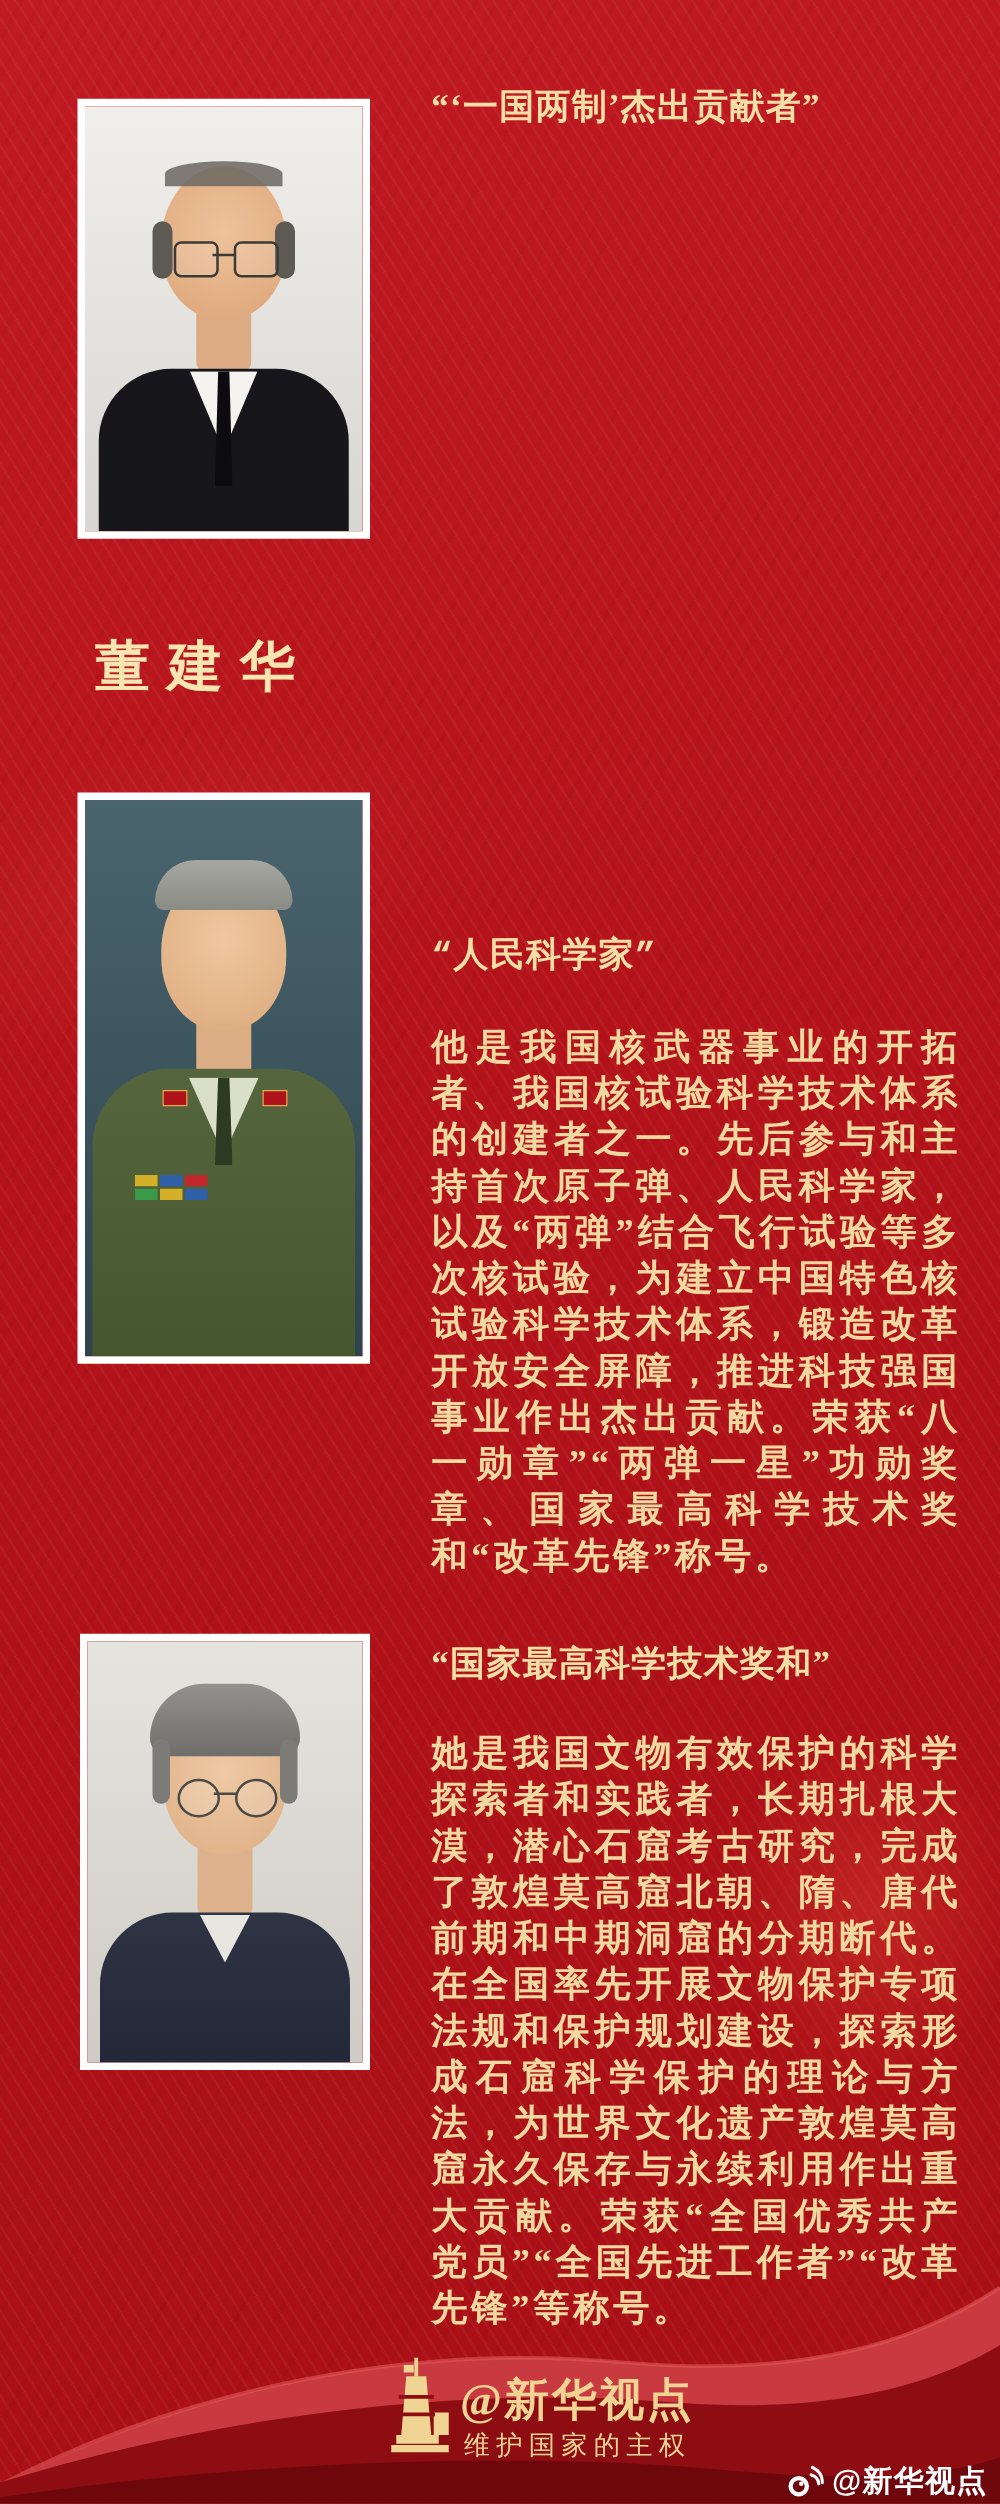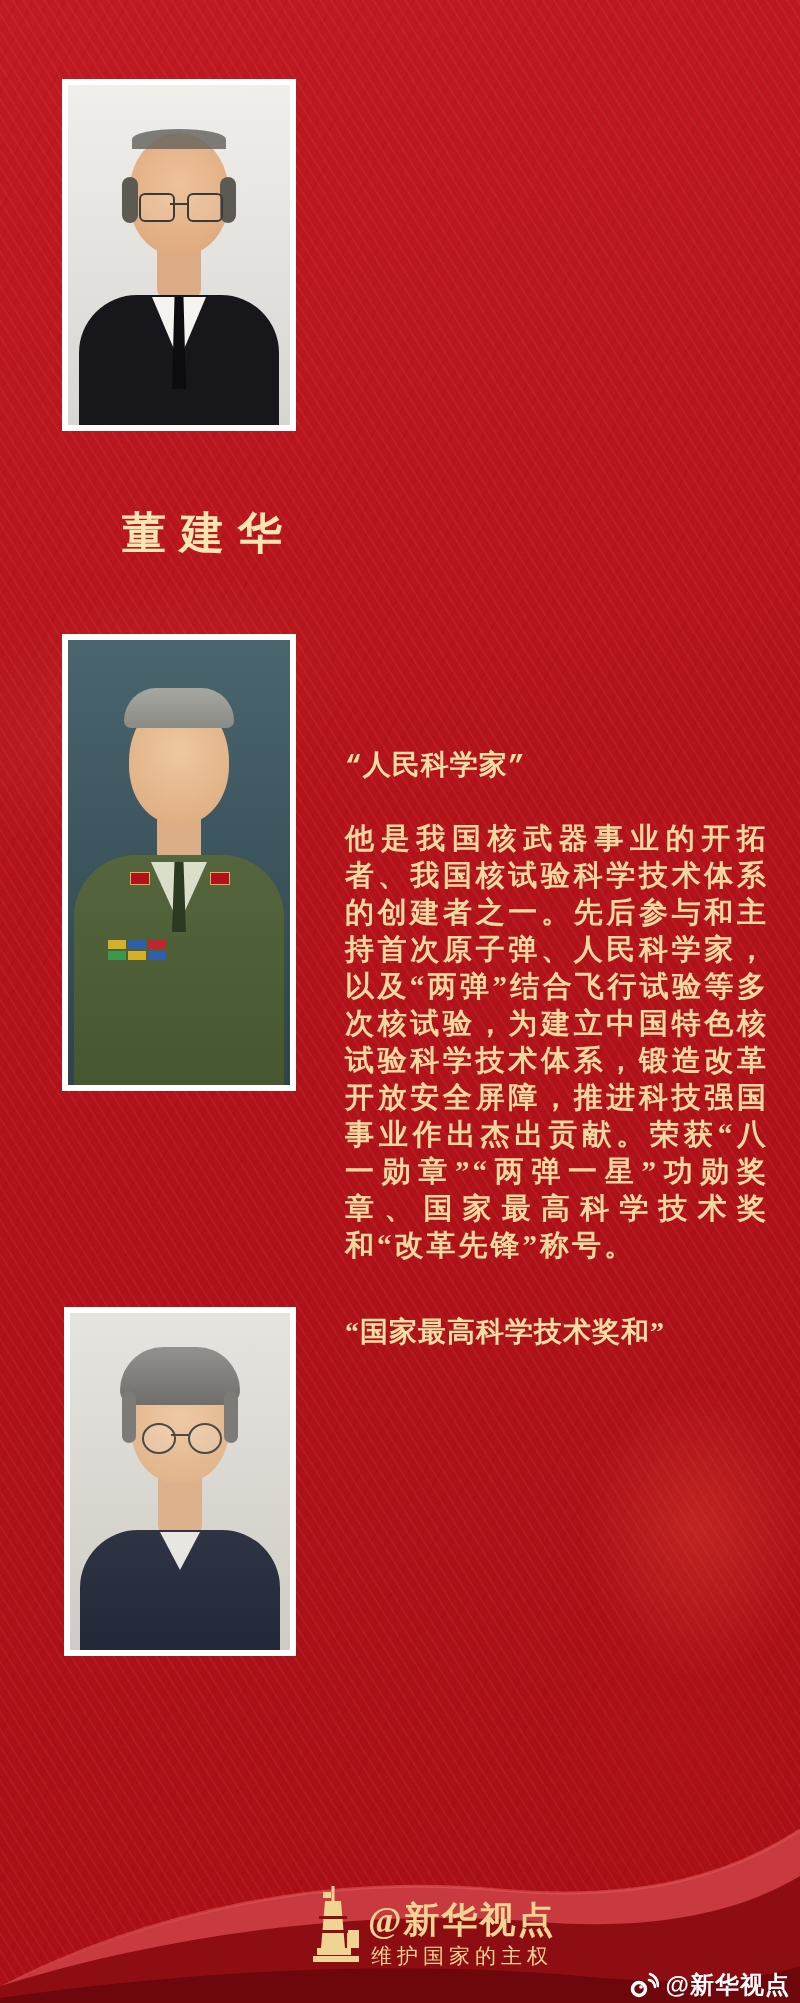--- a/index.html
+++ b/index.html
@@ -71,21 +71,21 @@
   .p3-head{left:61px;top:52px;width:98px;height:118px;background:
     radial-gradient(70% 60% at 50% 45%,#eec9a4,#e0b289);border-radius:50% 50% 46% 46%;}
   .p3-hair{left:50px;top:34px;width:120px;height:58px;background:linear-gradient(#92918d,#6f6e6a);
     border-radius:60px 60px 20px 20px;}
   .p3-hairSideL,.p3-hairSideR{top:78px;width:14px;height:52px;background:#7c7b77;border-radius:8px;}
   .p3-hairSideL{left:52px;} .p3-hairSideR{left:154px;}
   .p3-glassL,.p3-glassR{top:110px;width:30px;height:27px;border:2px solid #4a4a46;border-radius:50%;background:rgba(255,255,255,.15);}
   .p3-glassL{left:72px;} .p3-glassR{left:118px;}
   .p3-bridge{left:101px;top:121px;width:18px;height:2px;background:#4a4a46;}
   
-  .name{position:absolute;left:62px;width:234px;text-align:right;color:#f7e6b2;
+  .name{position:absolute;left:62px;width:234px;text-align:left;color:#f7e6b2;
     font-weight:bold;font-size:44px;letter-spacing:14px;text-indent:14px;line-height:1.1;}
   .name--1{top:510px;} .name--3{top:1736px;}
   .name-box{position:absolute;left:92px;top:1142px;width:178px;height:78px;
     border:2px solid #ecd08c;display:flex;align-items:center;justify-content:center;
     color:#f7e6b2;font-weight:bold;font-size:40px;letter-spacing:10px;text-indent:10px;}
   .sec-title{position:absolute;left:345px;color:#f3dfa6;font-weight:bold;
     font-size:28px;letter-spacing:1px;line-height:1.15;white-space:nowrap;}
   .sec-title--1{top:70px;} .sec-title--2{top:751px;font-family:Liberation Mono, monospace;} .sec-title--3{top:1316px;}
   .sec-para{position:absolute;left:345px;width:424px;color:#f0d9a0;font-weight:600;
     font-size:29px;line-height:37px;letter-spacing:3px;text-align:justify;}
@@ -124,20 +124,21 @@
     <div class="pt p1-tie"></div>
     <div class="pt p1-head"></div>
     <div class="pt p1-hairTop"></div>
     <div class="pt p1-hairL"></div>
     <div class="pt p1-hairR"></div>
     <div class="pt p1-glassL"></div>
     <div class="pt p1-glassR"></div>
     <div class="pt p1-bridge"></div>
   </div>
   <div class="name name--1">董建华</div>
+  <div class="sec-title sec-title--1">“‘一国两制’杰出贡献者”</div>
 
   <div class="photo photo--2">
     <div class="pt p2-bg"></div>
     <div class="pt p2-neck"></div>
     <div class="pt p2-body"></div>
     <div class="pt p2-shirt"></div>
     <div class="pt p2-tie"></div>
     <div class="pt p2-tabL"></div>
     <div class="pt p2-tabR"></div>
     <div class="pt p2-ribbons">
@@ -161,20 +162,21 @@
     <div class="pt p3-collar"></div>
     <div class="pt p3-head"></div>
     <div class="pt p3-hair"></div>
     <div class="pt p3-hairSideL"></div>
     <div class="pt p3-hairSideR"></div>
     <div class="pt p3-glassL"></div>
     <div class="pt p3-glassR"></div>
     <div class="pt p3-bridge"></div>
   </div>
   <div class="sec-title sec-title--3">“国家最高科学技术奖和”</div>
+  <div class="sec-para sec-para--3">她是我国文物有效保护的科学探索者和实践者，长期扎根大漠，潜心石窟考古研究，完成了敦煌莫高窟北朝、隋、唐代前期和中期洞窟的分期断代。在全国率先开展文物保护专项法规和保护规划建设，探索形成石窟科学保护的理论与方法，为世界文化遗产敦煌莫高窟永久保存与永续利用作出重大贡献。荣获“全国优秀共产党员”“全国先进工作者”“改革先锋”等称号。</div>
 
   <svg class="logo-icon" viewBox="0 0 60 76">
     <g fill="#f0d494">
       <rect x="28.5" y="0" width="3" height="15"></rect>
       <rect x="20" y="6" width="8" height="6"></rect>
       <polygon points="22,15 38,15 42,62 18,62"></polygon>
       <rect x="44" y="44" width="12" height="18"></rect>
       <rect x="14" y="62" width="34" height="7"></rect>
       <rect x="10" y="70" width="46" height="6"></rect>
     </g>

